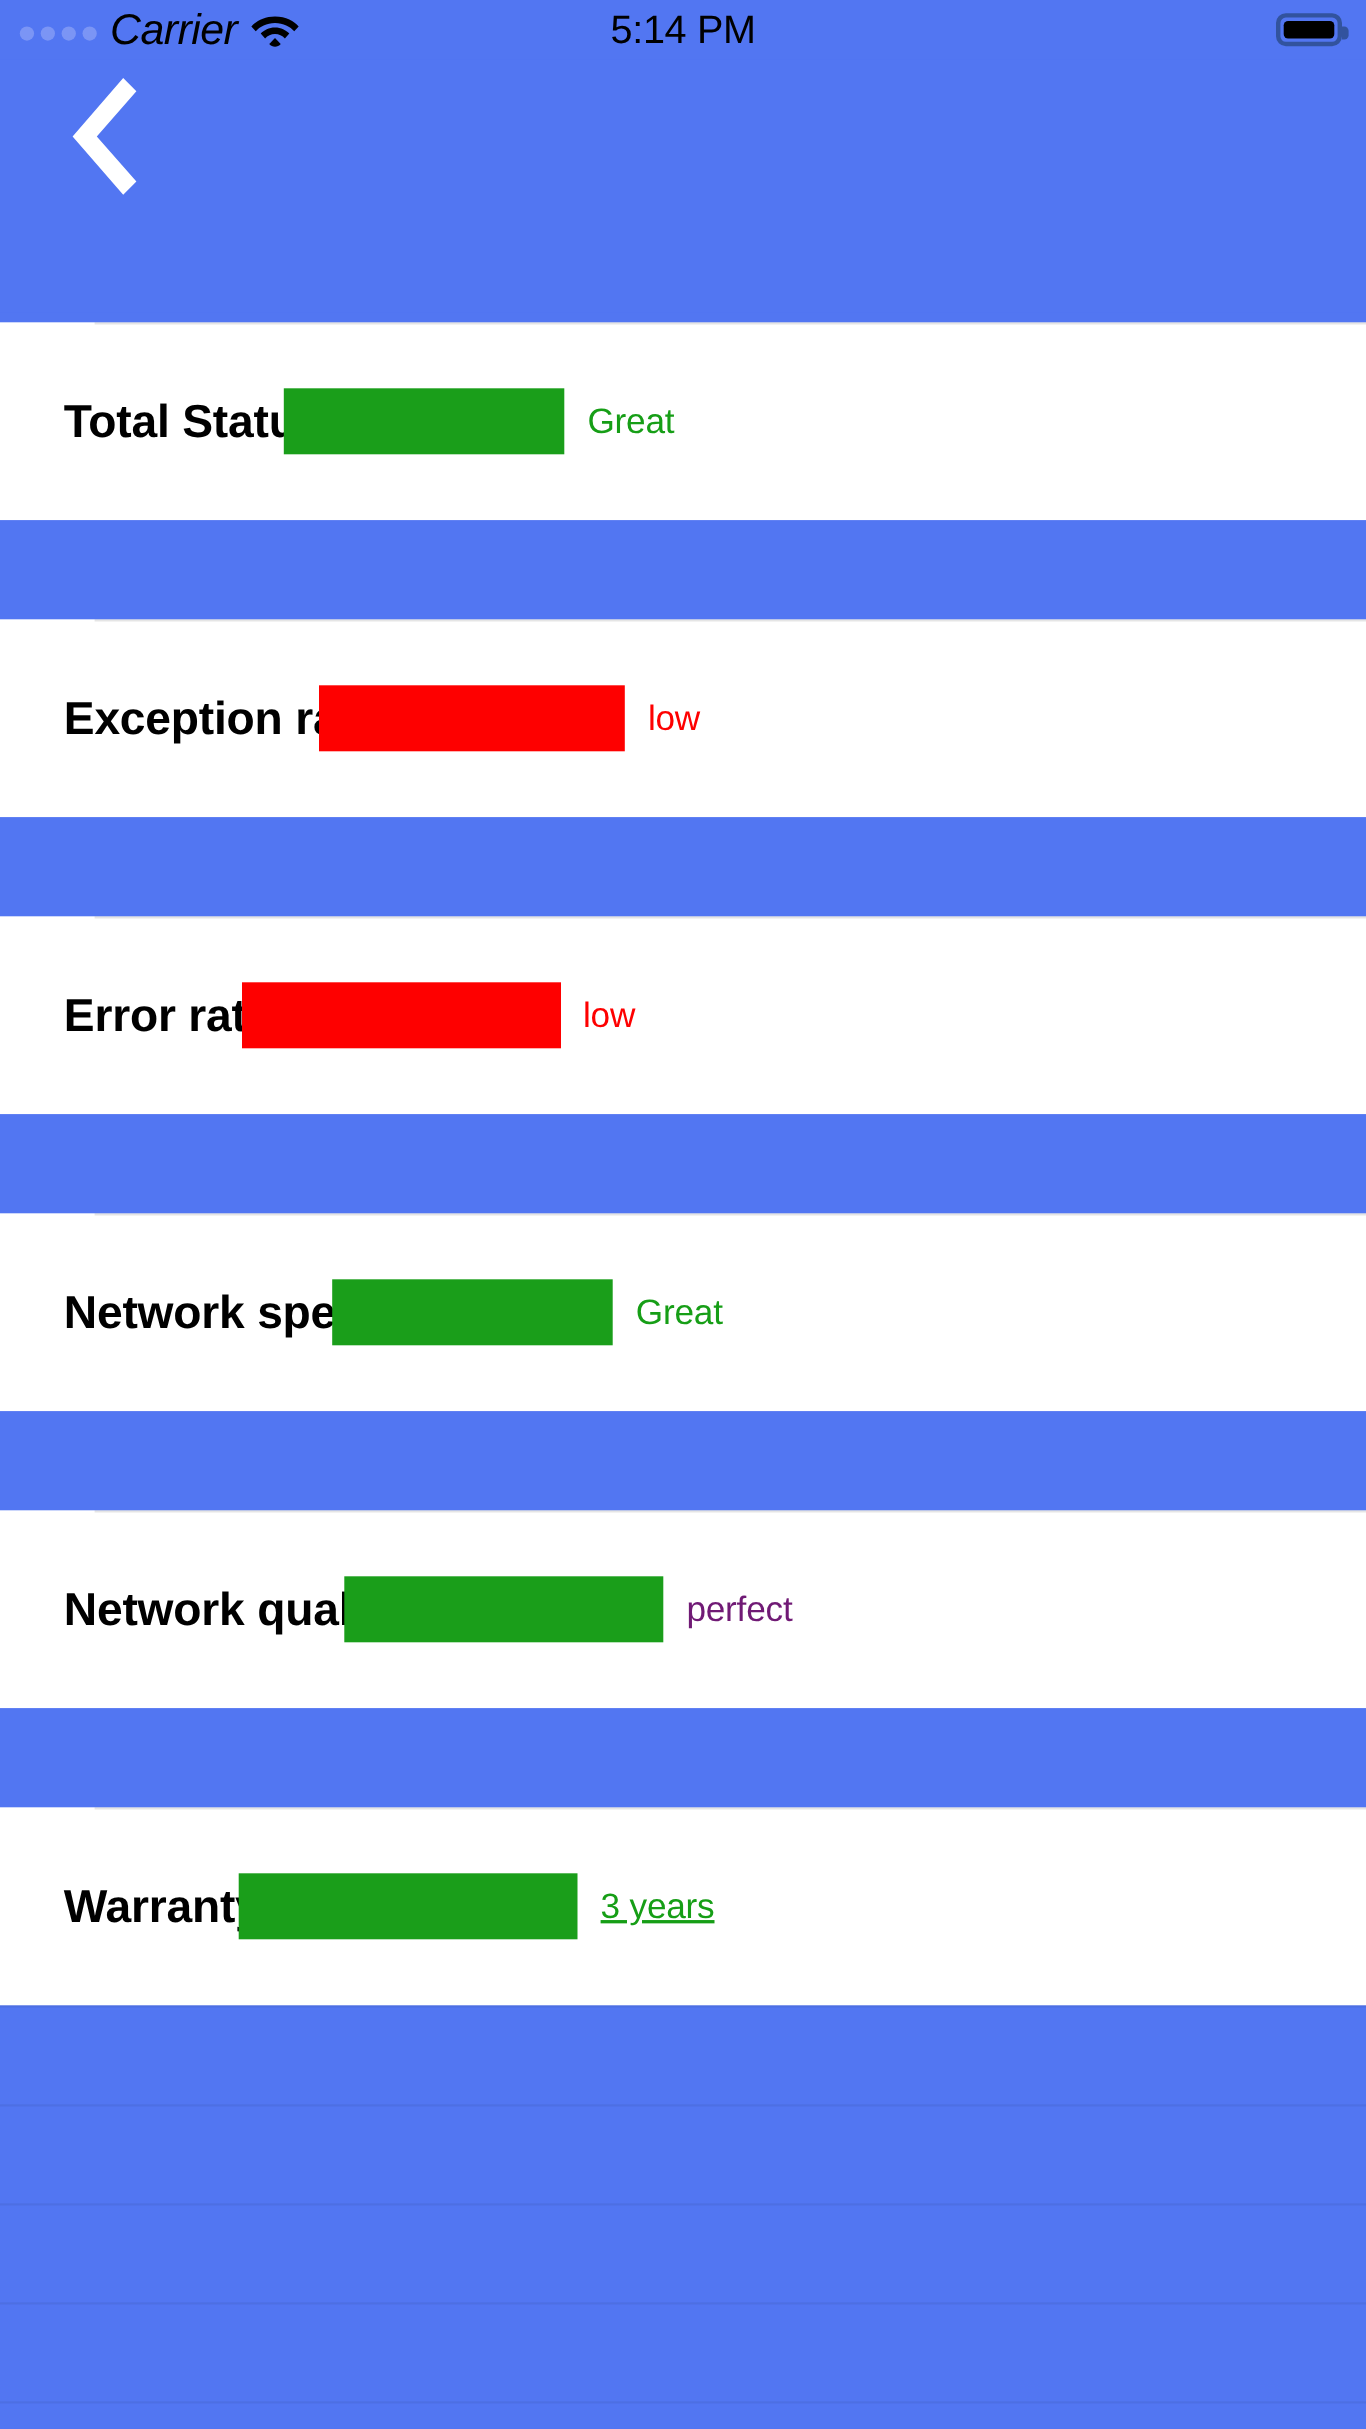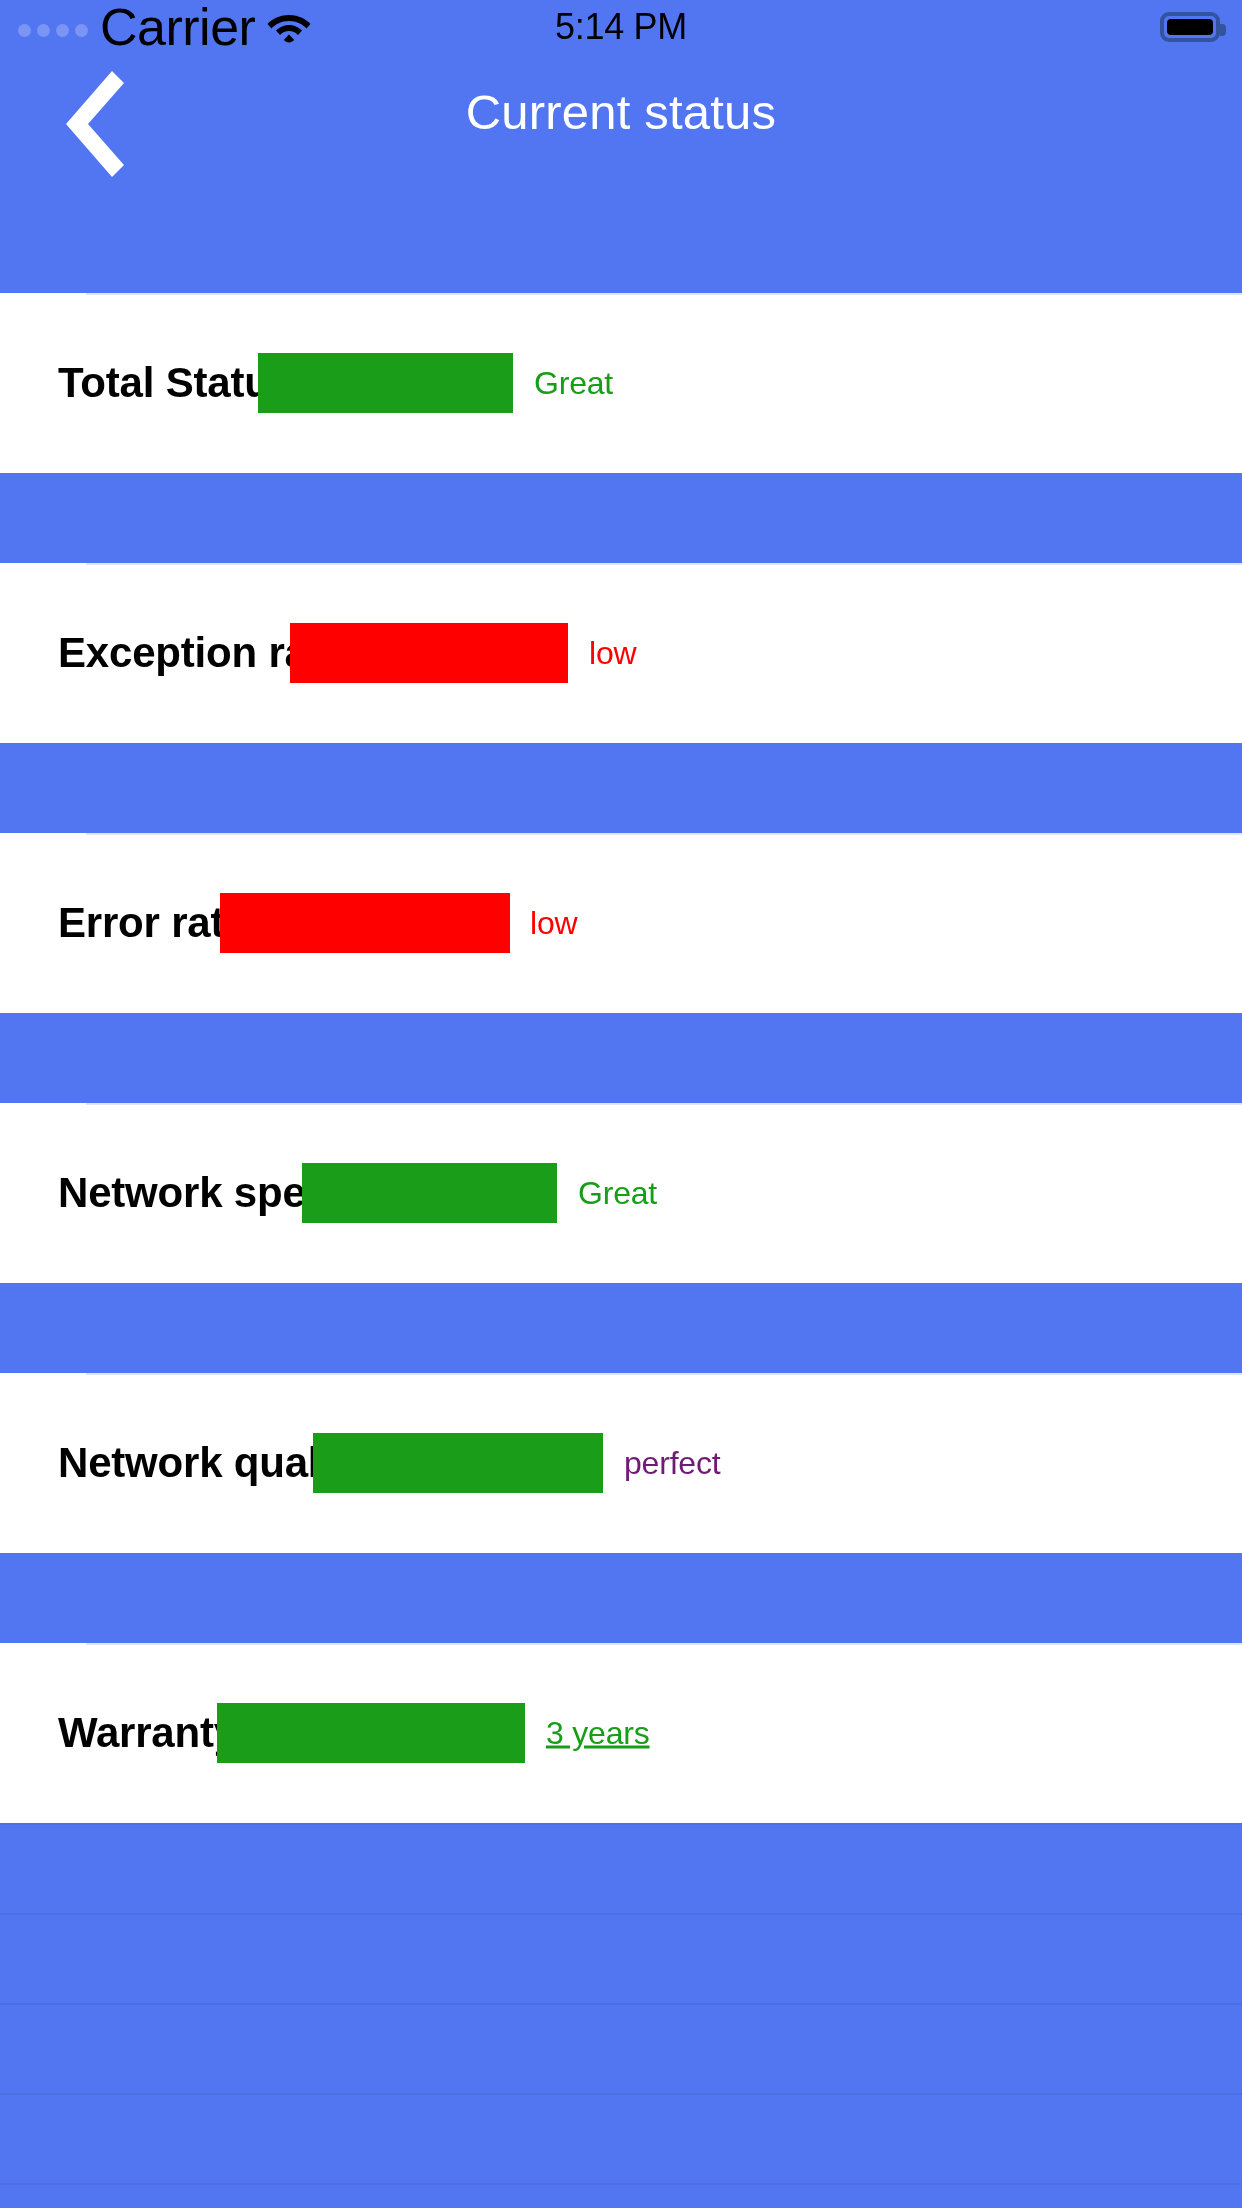--- a/index.html
+++ b/index.html
@@ -44,24 +44,25 @@
     gap: 6px;
     margin-bottom: -6px;
   }
   .signal-dots i {
     display: block;
     width: 13px; height: 13px;
     border-radius: 50%;
     background: #7b95f5;
   }
   .carrier-label {
-    font-size: 52px;
+    font-size: 39px;
     color: #000;
     letter-spacing: -0.5px;
     line-height: 1;
+    font-style: italic;
   }
   .wifi-icon { display: block; margin-top: 2px; }
 
   .sb-time {
     position: absolute;
     left: 0; top: 0;
     width: 1242px;
     height: 54px;
     display: flex;
     align-items: center;
@@ -224,21 +225,20 @@
   </div>
 
   <div class="navbar">
     <div class="back-button">
       <span>
         <svg width="70" height="110" viewBox="0 0 70 110">
           <path d="M52 2 L64 14 L28 55 L64 96 L52 108 L6 55 Z" fill="#ffffff"></path>
         </svg>
       </span>
     </div>
-    <div class="nav-title">Current status</div>
   </div>
 
   <div class="content">
 
     <div class="row" style="top:9px; height:180px;">
       <div class="row-inner">
         <div class="hairline" style="top:0;"></div>
         <span class="row-label">Total Status</span>
         <span class="row-bar" style="left:258px; width:255px; background:#1a9e1a;"></span>
         <span class="row-value" style="left:534px; color:#169e16;">Great</span>

